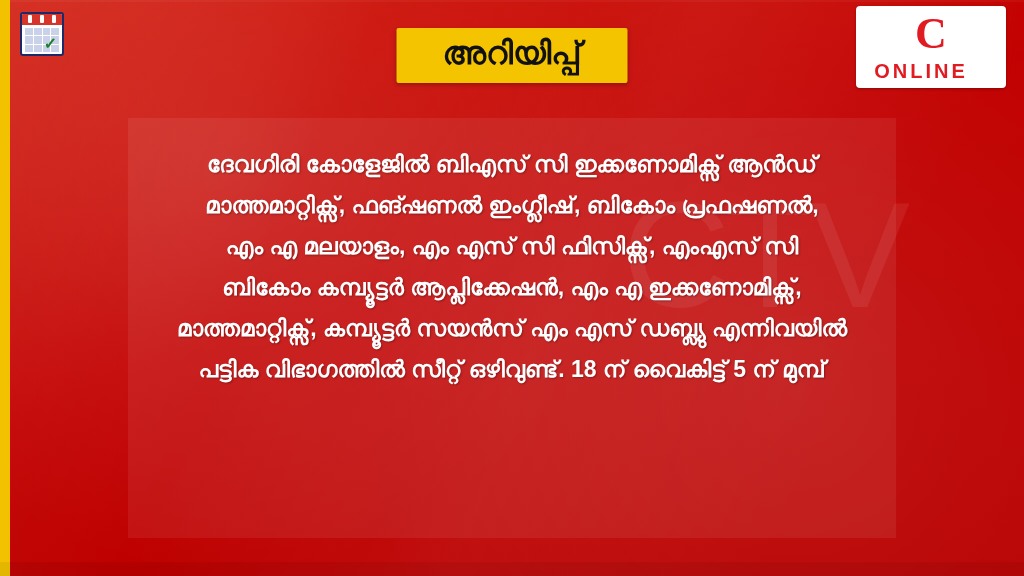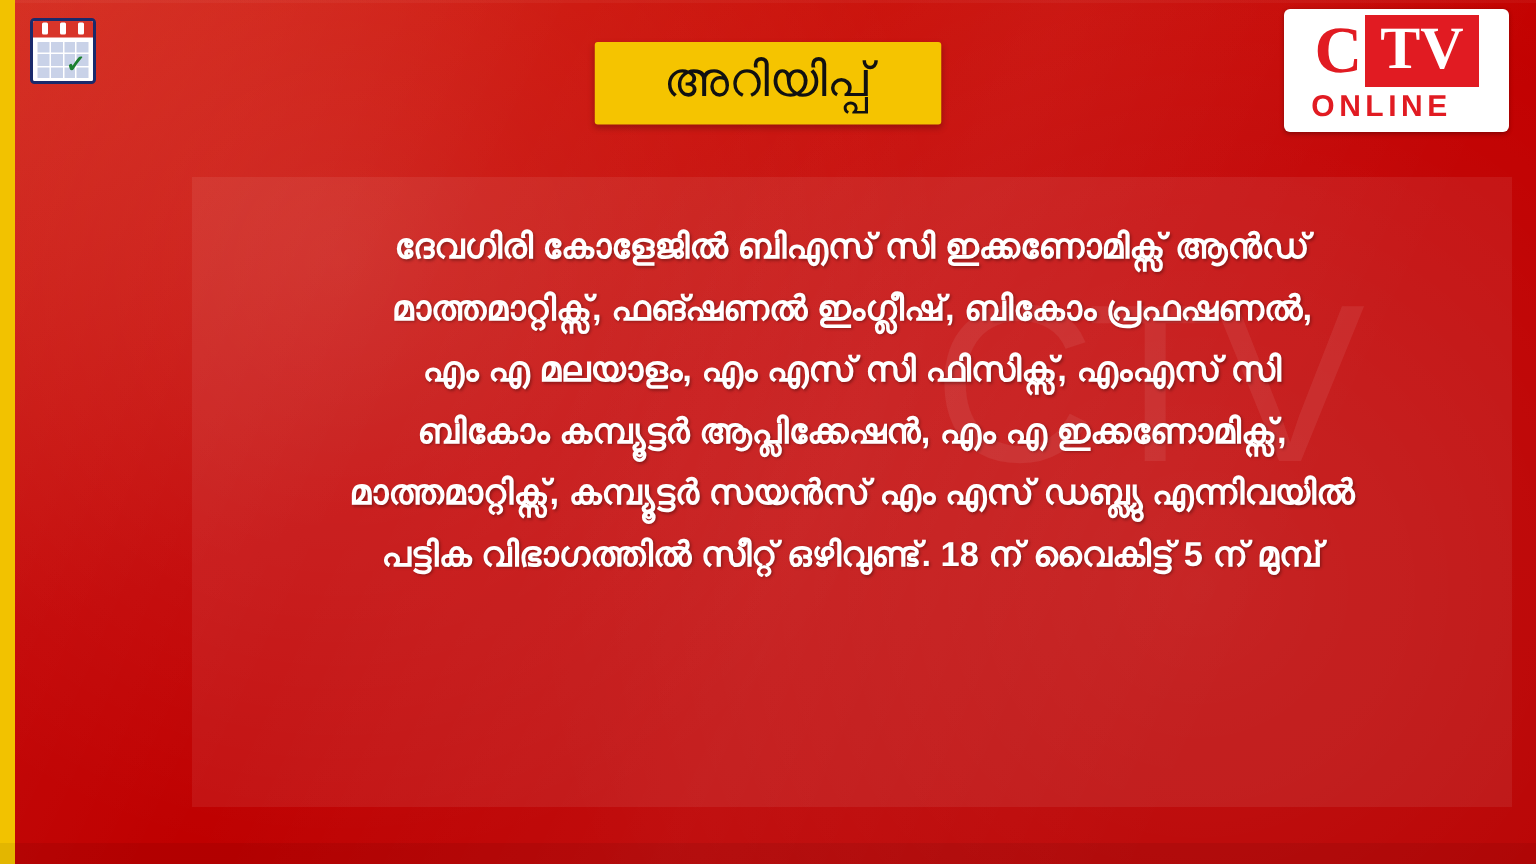--- a/index.html
+++ b/index.html
@@ -157,21 +157,21 @@
     left: 50%;
     transform: translateX(-50%);
     top: 28px;
     background: #f5c400;
     padding: 8px 46px 12px 46px;
     border-radius: 2px;
     box-shadow: 0 2px 4px rgba(0,0,0,0.25);
   }
   .title-banner .title-text {
     font-size: 32px;
-    font-weight: normal;
+    font-weight: bold;
     color: #111111;
     line-height: 1.1;
     white-space: nowrap;
   }
 
   
   .logo {
     position: absolute;
     right: 18px;
     top: 6px;
@@ -217,21 +217,21 @@
     font-size: 20px;
     font-weight: bold;
     letter-spacing: 3px;
   }
 
   
   .message-panel {
     position: absolute;
     left: 128px;
     top: 118px;
-    width: 880px;
+    width: 768px;
     min-height: 420px;
     background: rgba(255,255,255,0.07);
     padding: 26px 10px 18px 10px;
     box-sizing: border-box;
   }
   .message-line {
     color: #ffffff;
     font-size: 23px;
     font-weight: bold;
     text-align: center;
@@ -286,21 +286,20 @@
       </div>
     </div>
 
     <div class="title-banner">
       <div class="title-text">അറിയിപ്പ്</div>
     </div>
 
     <div class="logo">
       <div class="logo-row">
         <span class="logo-c">C</span>
-        <span class="logo-tv">TV</span>
       </div>
       <div class="logo-online">ONLINE</div>
     </div>
 
   </div>
 
   <div class="message-panel">
     <div class="message-line">ദേവഗിരി കോളേജിൽ ബിഎസ് സി ഇക്കണോമിക്സ് ആൻഡ്</div>
     <div class="message-line">മാത്തമാറ്റിക്സ്, ഫങ്ഷണൽ ഇംഗ്ലീഷ്, ബികോം പ്രഫഷണൽ,</div>
     <div class="message-line">എം എ മലയാളം, എം എസ് സി ഫിസിക്സ്, എംഎസ് സി</div>

